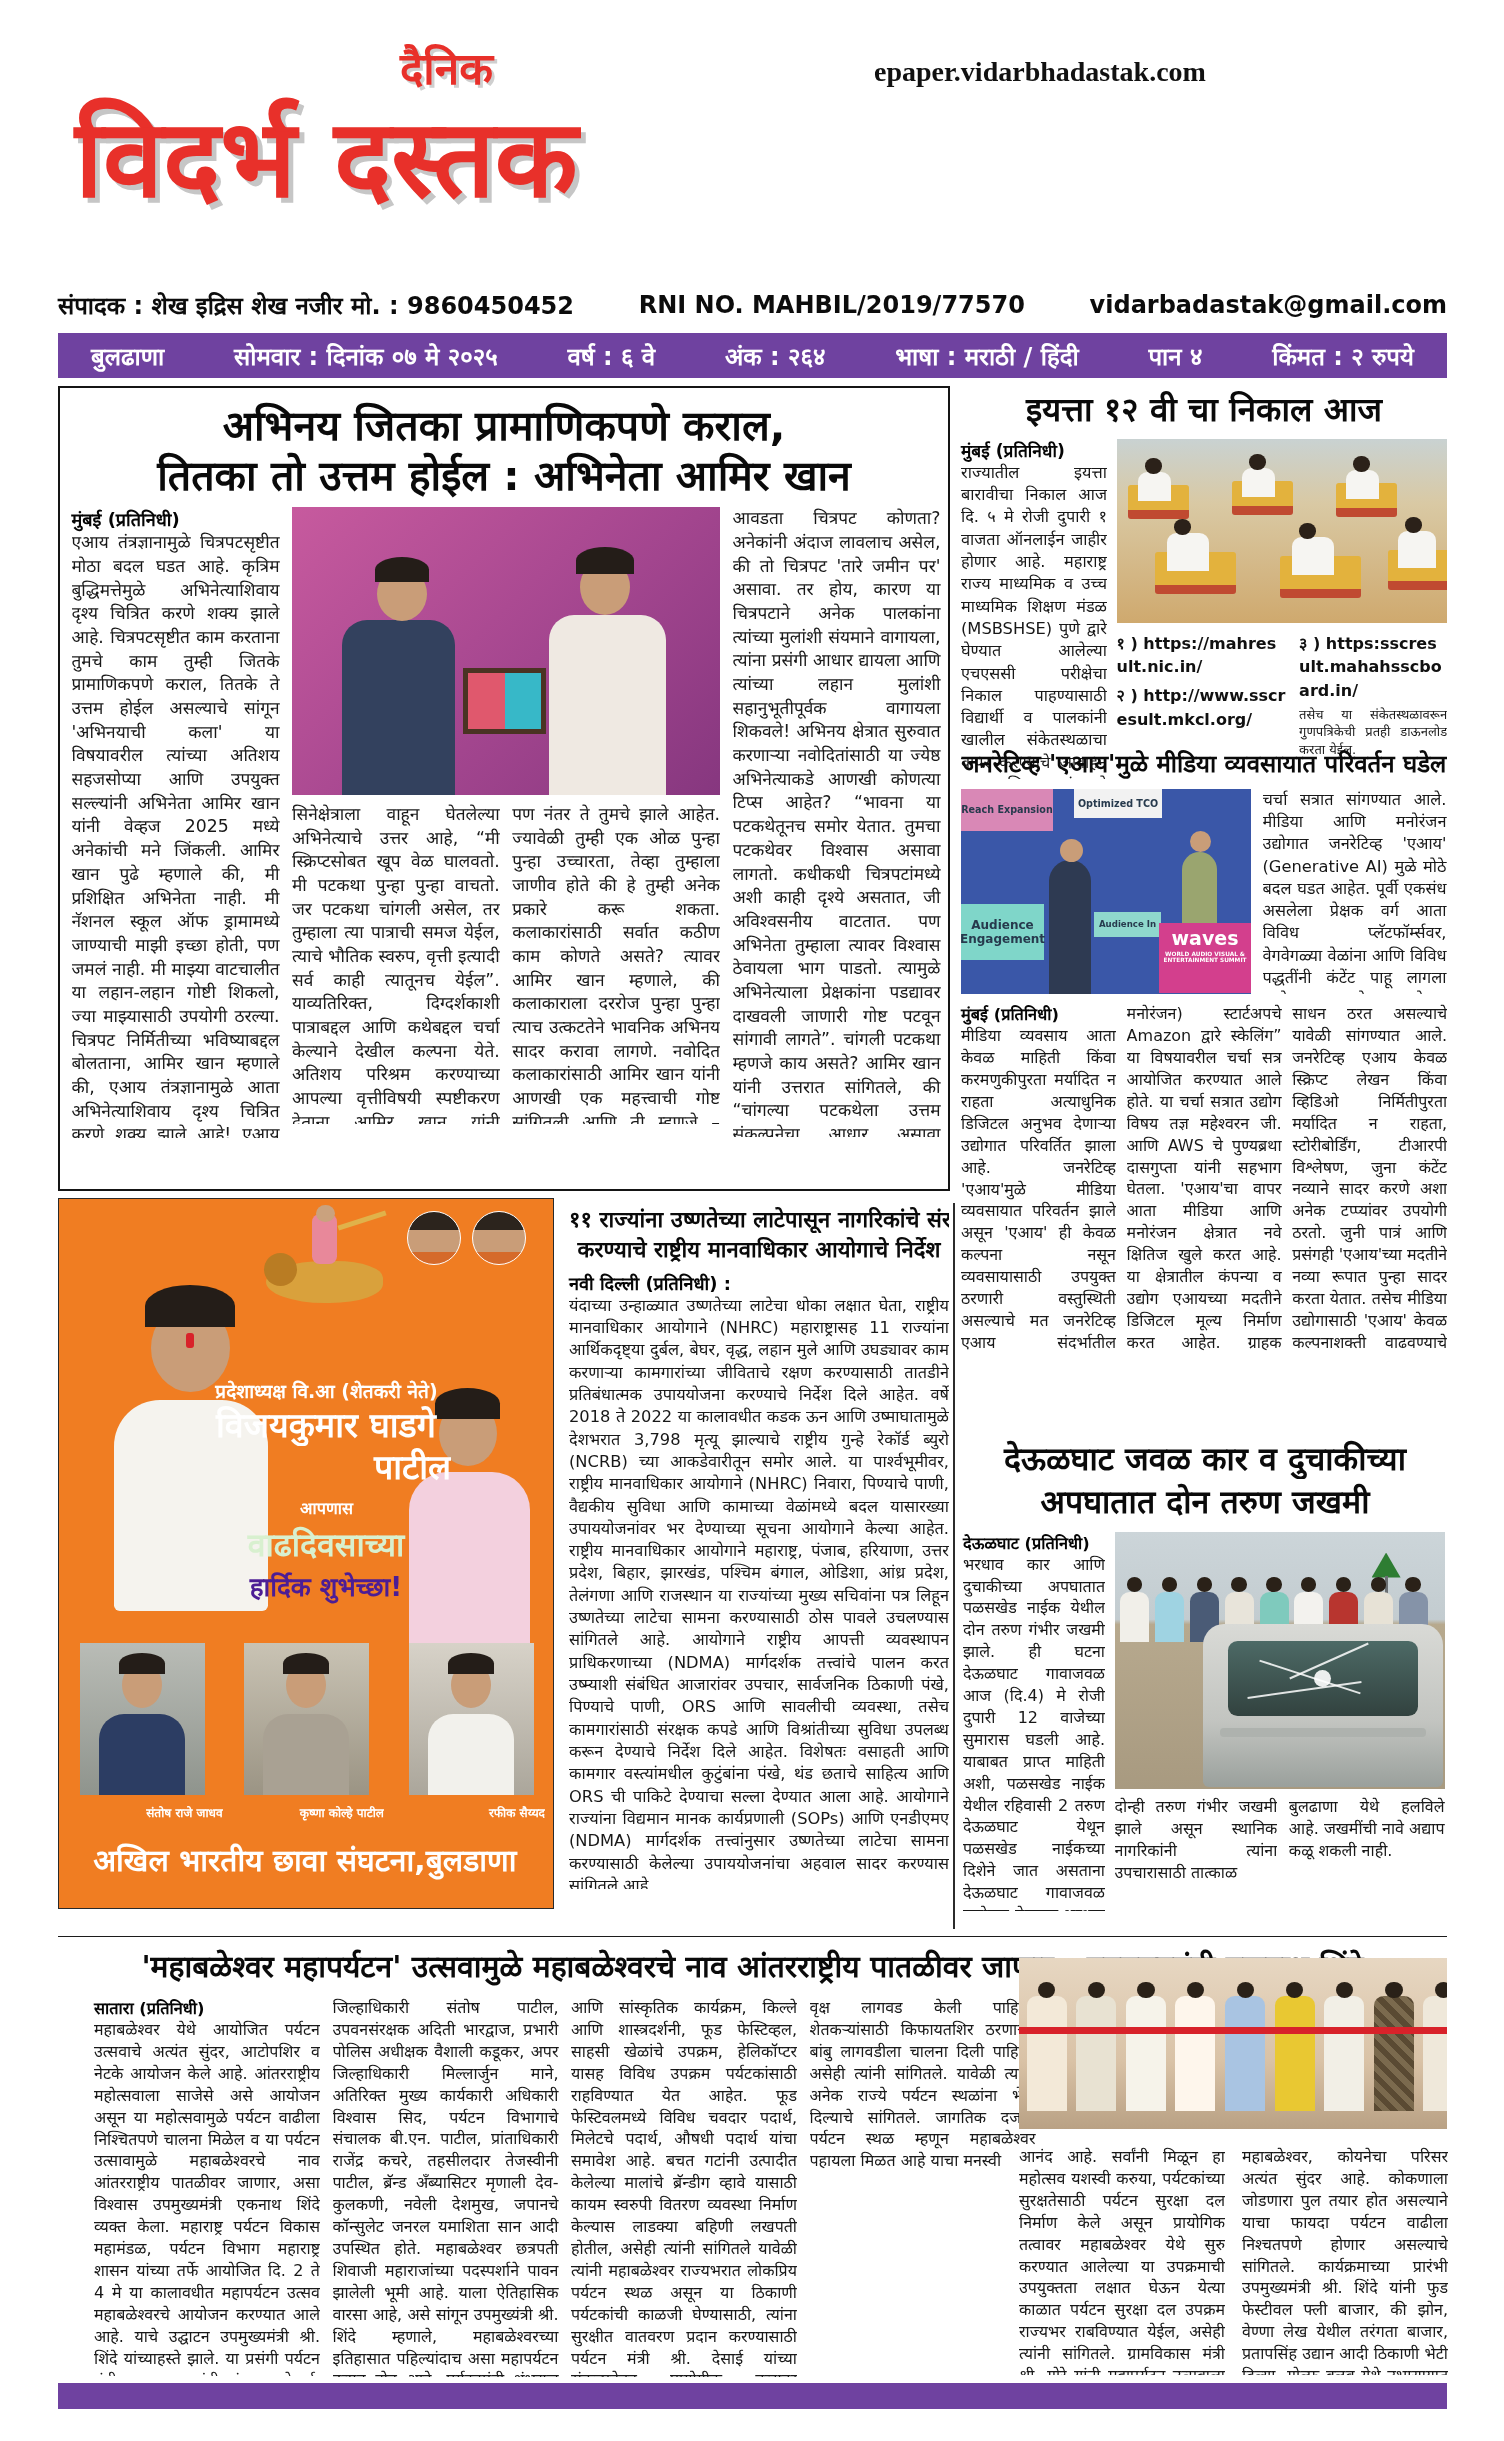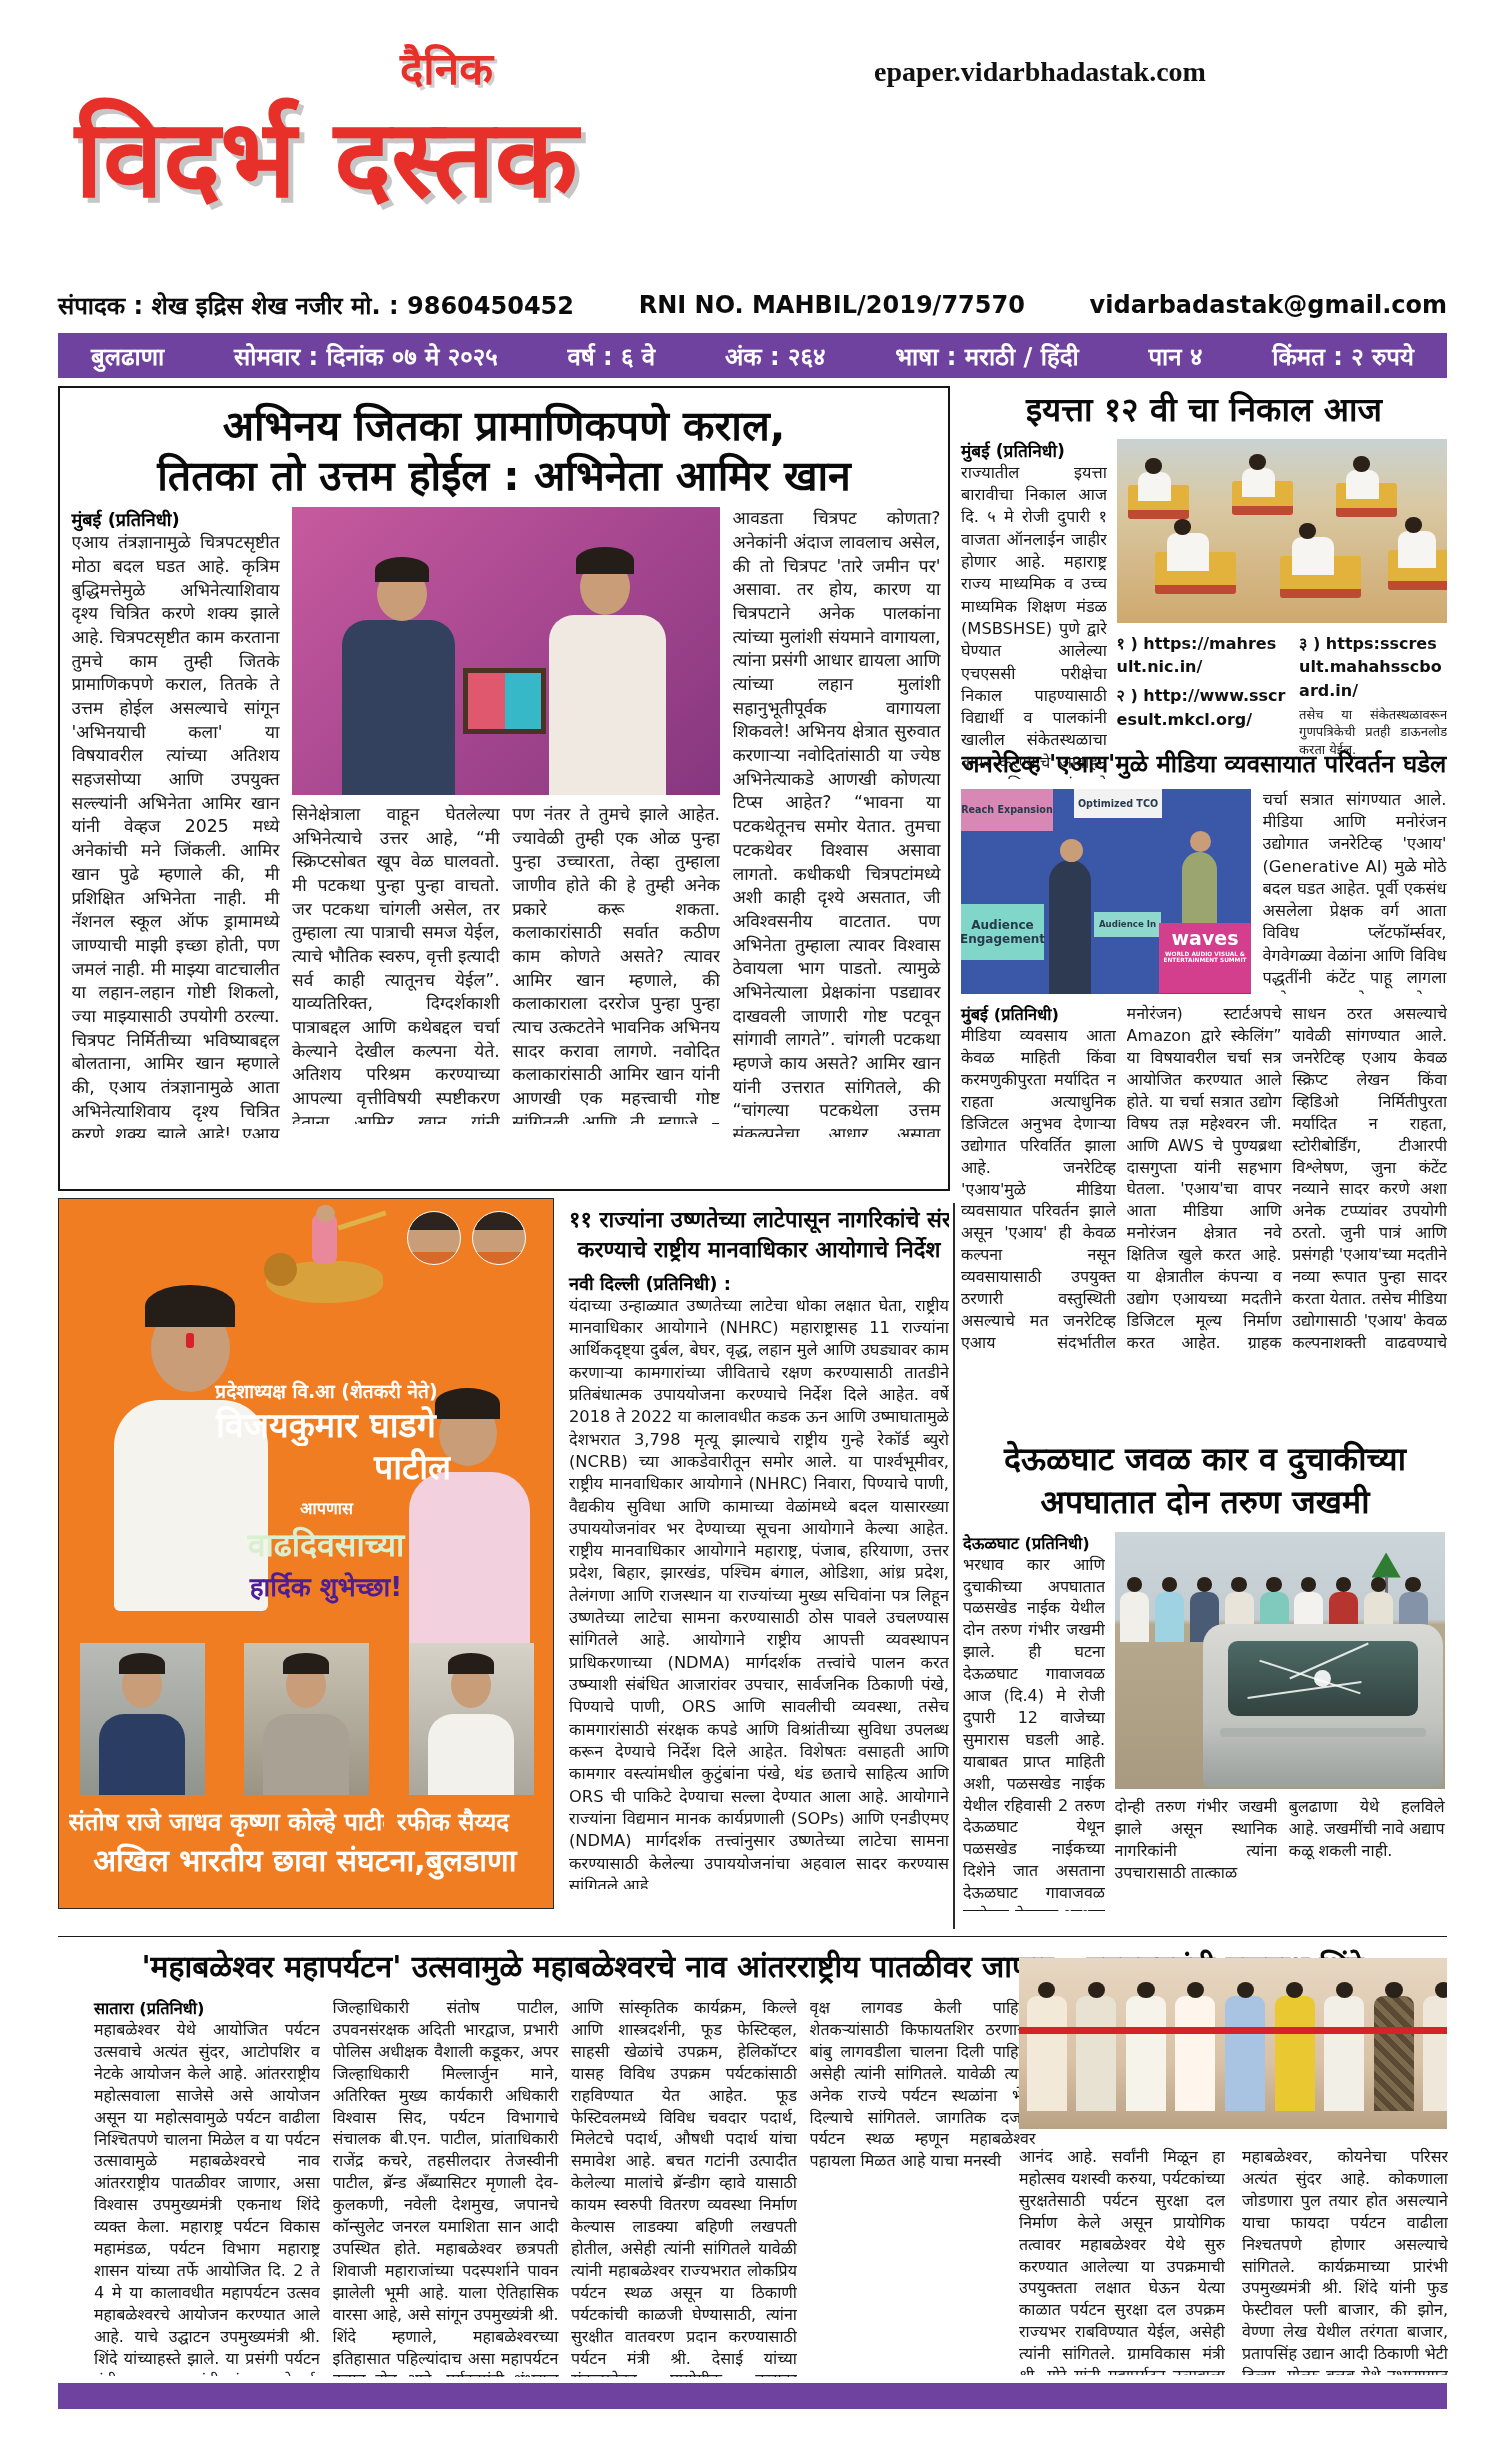--- a/index.html
+++ b/index.html
@@ -46,21 +46,21 @@
   .car{position:absolute;left:88px;top:92px;width:240px;height:163px;background:linear-gradient(180deg,#d9dad6 0%,#c2c4c0 60%,#9aa09c 100%);border-radius:21px 21px 5.8px 5.8px;}
   .windshield{position:absolute;left:25px;top:17.3px;width:190px;height:75px;background:linear-gradient(180deg,#4d6a66,#32423f);border-radius:9.6px;overflow:hidden;}
   .crack{position:absolute;background:rgba(255,255,255,.85);height:1.9px;}
   
   .ad{left:58px;top:1198px;width:496px;height:711px;background:#f07d22;border:1.9px solid #2a2a2a;box-sizing:border-box;overflow:hidden;}
   .ad-label{font-weight:700;color:#fff;font-size:19px;text-align:center;white-space:nowrap;overflow:hidden;}
   .ad-name{font-weight:700;color:#fff;font-size:34px;line-height:1.2;text-align:center;white-space:nowrap;overflow:hidden;}
   .ad-apnas{font-weight:700;color:#fff;font-size:16.3px;text-align:center;}
   .ad-green{font-weight:700;color:#d8f0cf;font-size:32px;text-align:center;white-space:nowrap;overflow:hidden;}
   .ad-wish{font-weight:700;color:#4c1d95;font-size:26px;text-align:center;white-space:nowrap;overflow:hidden;}
-  .ad-nm{font-weight:700;color:#fff;font-size:24px;text-align:left;white-space:nowrap;overflow:hidden;}
+  .ad-nm{font-weight:700;color:#fff;font-size:12px;text-align:right;white-space:nowrap;overflow:hidden;}
   .ad-org{font-weight:700;color:#fff;font-size:30px;text-align:center;white-space:nowrap;overflow:hidden;}
   .circ{position:absolute;width:52px;height:52px;border-radius:50%;background:linear-gradient(180deg,#2c241d 0 34%,#c99d78 34% 76%,#d56a2a 76% 100%);border:1.9px solid #fff;}
   .adphoto{position:absolute;background:linear-gradient(180deg,#b9bcb6,#8f948d);overflow:hidden;}
   .nhrc-h{font-size:22px;}
   .mb-h{font-size:30px;}
   .shinde-photo{position:absolute;left:961px;top:21px;width:428px;height:171px;overflow:hidden;background:linear-gradient(180deg,#e7d7c2 0%,#d9c2a6 60%,#b9a184 100%);}
   .ribbon{position:absolute;left:0;top:69px;width:428px;height:6.7px;background:#d8222a;}
   .vrule{width:1.9px;background:#2b2b2b;}
   .footerbar{left:58px;top:2383px;width:1389px;height:26px;background:#6f42a0;}
 </style>

